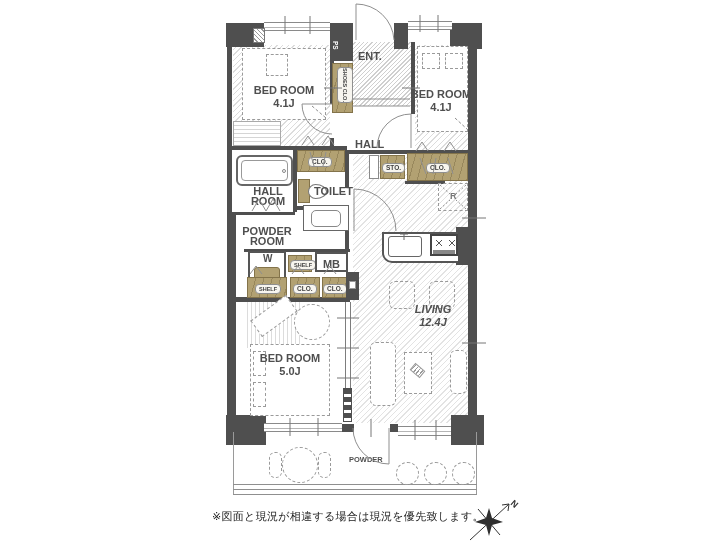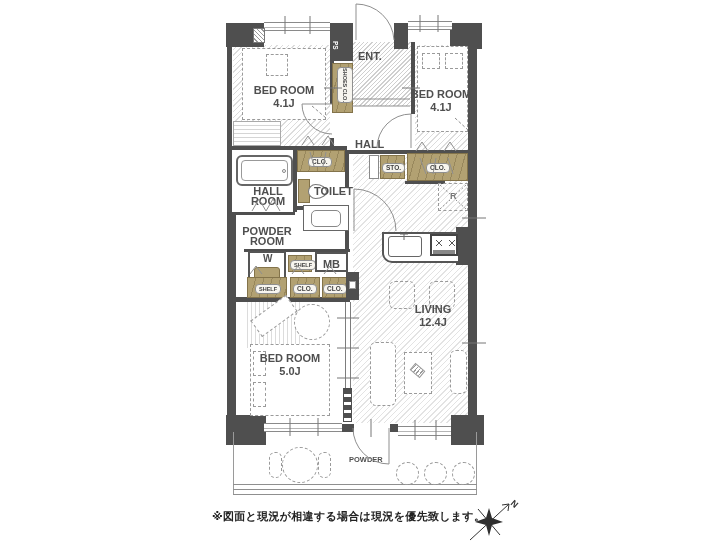--- a/index.html
+++ b/index.html
@@ -15,21 +15,21 @@
   .small{font-size:11px;font-weight:700;color:#4f4f4f;white-space:nowrap;}
   .hatch45{background:repeating-linear-gradient(135deg,rgba(0,0,0,0) 0 3px,#dcdcdc 3px 4px);}
   .hatchfine{background:repeating-linear-gradient(135deg,rgba(0,0,0,0) 0 2px,#cfcfcf 2px 3px);}
   .hatchv{background:repeating-linear-gradient(90deg,rgba(0,0,0,0) 0 3px,#dcdcdc 3px 4px);}
   .dash{border:1px dashed #9a9a9a;background:#fff;}
   .dashr{border:1px dashed #9a9a9a;background:#fff;border-radius:6px;}
   .dashc{border:1px dashed #9a9a9a;background:#fff;border-radius:50%;}
   .win{background:#fff;border-top:1.5px solid #8a8a8a;border-bottom:1.5px solid #8a8a8a;}
   .win:after{content:"";position:absolute;left:0;right:0;top:50%;height:1px;background:#b5b5b5;}
   .vtext{writing-mode:vertical-rl;}
-  .notes{font-size:11px;font-weight:700;color:#222;letter-spacing:.3px;white-space:nowrap;}
+  .notes{font-size:11px;font-weight:400;color:#222;letter-spacing:.3px;white-space:nowrap;}
   svg{position:absolute;left:0;top:0;}
 </style>
 </head>
 <body>
 
 <div id="stage">
 
   <div class="abs hatch45" style="left:233px;top:45px;width:97px;height:101px;"></div>
   <div class="abs hatch45" style="left:415px;top:45px;width:53px;height:105px;"></div>
   <div class="abs hatchfine" style="left:352px;top:42px;width:59px;height:64px;"></div>
@@ -177,21 +177,21 @@
     <div>4.1J</div>
   </div>
   <div class="abs roomlabel" style="left:408px;top:88px;width:66px;">
     <div>BED ROOM</div>
     <div>4.1J</div>
   </div>
   <div class="abs roomlabel" style="left:244px;top:352px;width:92px;">
     <div>BED ROOM</div>
     <div>5.0J</div>
   </div>
-  <div class="abs roomlabel" style="left:362px;top:303px;width:142px;">
+  <div class="abs roomlabel" style="left:362px;top:303px;width:142px;font-style:italic;">
     <div>LIVING</div>
     <div>12.4J</div>
   </div>
 
   <div class="abs small" style="left:358px;top:50px;">ENT.</div>
   <div class="abs small" style="left:355px;top:138px;">HALL</div>
   <div class="abs small" style="left:314px;top:185px;">TOILET</div>
   <div class="abs small" style="left:246px;top:186px;width:44px;text-align:center;line-height:10px;">
     <div>HALL</div>
     <div>ROOM</div>

